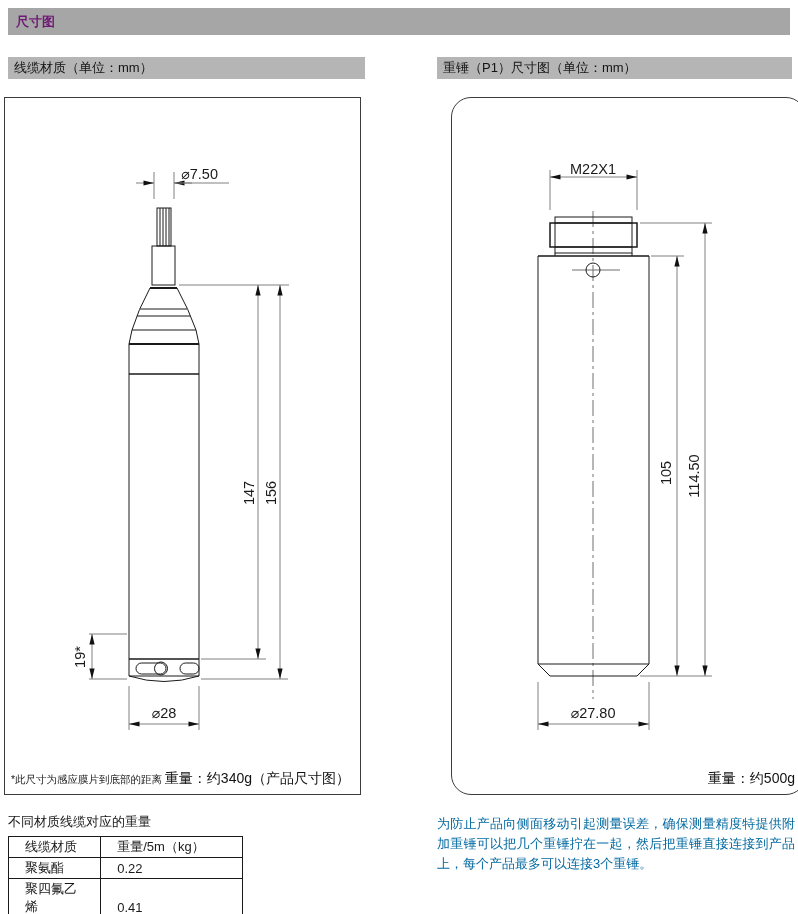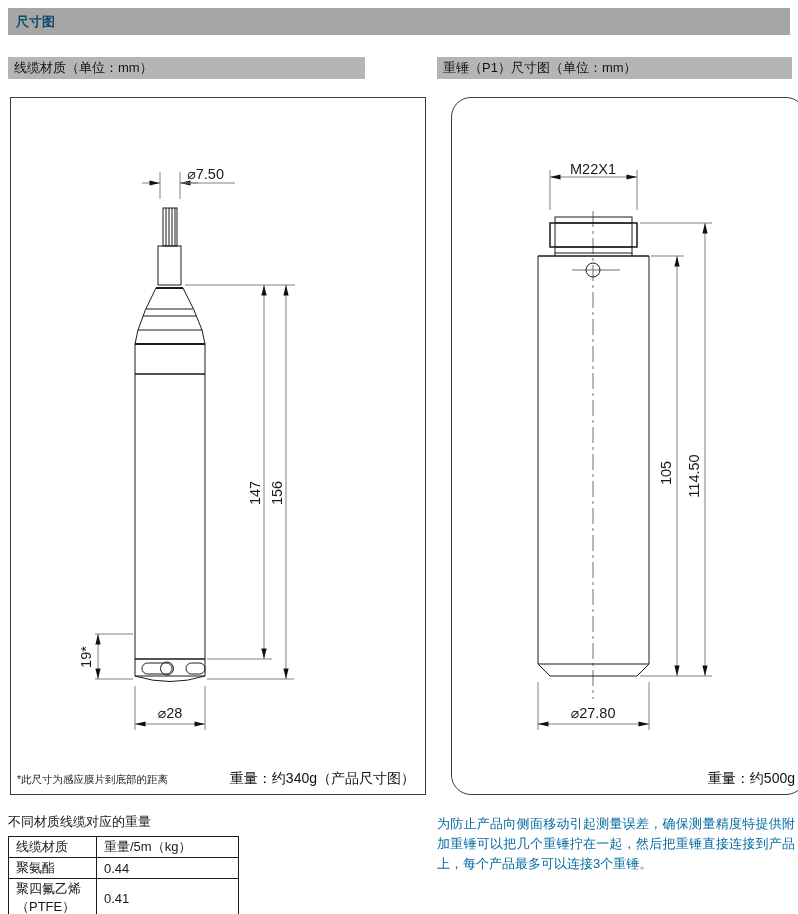--- a/index.html
+++ b/index.html
@@ -1,31 +1,31 @@
 <!DOCTYPE html>
 <html><head>
 <meta charset="utf-8">
 <style>
   html,body{margin:0;padding:0;background:#fff;}
   body{font-family:"Liberation Sans","DejaVu Sans",sans-serif;color:#1a1a1a;}
   #page{position:relative;width:798px;height:914px;background:#fff;overflow:hidden;}
   .top-bar{position:absolute;left:8px;top:8px;width:774px;height:27px;background:#a6a6a6;
-           color:#0c4a6e;font-weight:bold;font-size:13px;line-height:27px;padding-left:8px;}
+           color:#701a75;font-weight:bold;font-size:13px;line-height:27px;padding-left:8px;}
   .section-bar{position:absolute;top:57px;height:22px;background:#b5b5b5;color:#141414;
                font-size:13px;line-height:22px;padding-left:6px;box-sizing:border-box;}
   .section-bar.left{left:8px;width:357px;}
   .section-bar.right{left:437px;width:355px;}
   .draw-box{position:absolute;top:97px;height:698px;border:1px solid #3c3c3c;background:#fff;box-sizing:border-box;}
-  .draw-box.left{left:10px;width:416px;}
+  .draw-box.left{left:4px;width:357px;}
   .draw-box.right{left:451px;width:355px;border-radius:20px;}
   .footnote{position:absolute;left:6px;bottom:7px;font-size:10.5px;color:#222;}
   .weight-label{position:absolute;right:10px;bottom:6px;font-size:14px;color:#111;}
   .table-title{position:absolute;left:8px;top:813px;font-size:13px;text-align:center;}
   table.cable{position:absolute;left:8px;top:836px;border-collapse:collapse;font-size:13px;}
-  table.cable td{border:1px solid #1a1a1a;padding:1px 7px;height:20px;box-sizing:border-box;}
+  table.cable td{border:1px solid #1a1a1a;padding:1px 16px;height:20px;box-sizing:border-box;}
   table.cable td.c1{width:88px;}
   table.cable td.c2{width:142px;}
   .note-text{position:absolute;left:437px;top:814px;width:358px;font-size:13px;line-height:20px;
              color:#0369a1;text-align:justify;}
   svg text{font-family:"Liberation Sans","DejaVu Sans",sans-serif;fill:#1a1a1a;}
   .dimtxt{font-size:14.5px;}
 </style>
 </head>
 <body>
 
@@ -178,21 +178,21 @@
 
   <div class="table-title">不同材质线缆对应的重量</div>
   <table class="cable">
     <tbody>
       <tr>
         <td class="c1">线缆材质</td>
         <td class="c2">重量/5m（kg）</td>
       </tr>
       <tr>
         <td class="c1">聚氨酯</td>
-        <td class="c2">0.44</td>
+        <td class="c2">0.22</td>
       </tr>
       <tr>
         <td class="c1">聚四氟乙烯（PTFE）</td>
         <td class="c2">0.41</td>
       </tr>
     </tbody>
   </table>
 
   <div class="note-text">为防止产品向侧面移动引起测量误差，确保测量精度特提供附加重锤可以把几个重锤拧在一起，然后把重锤直接连接到产品上，每个产品最多可以连接3个重锤。</div>
 

